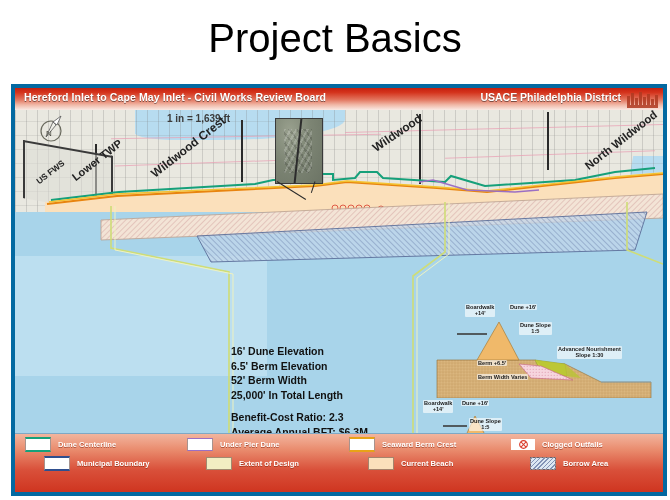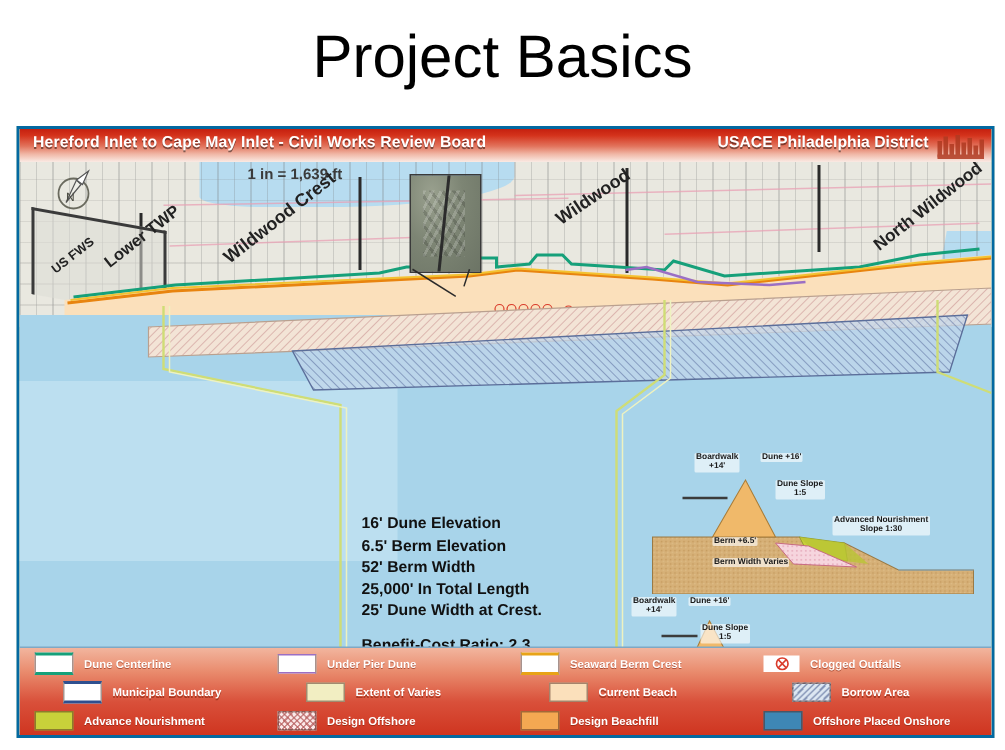--- a/index.html
+++ b/index.html
@@ -15,22 +15,22 @@
     position:absolute;left:0;top:16px;width:670px;
     text-align:center;
     font-size:40px;font-weight:400;color:#000;
     font-family:"Liberation Sans", sans-serif;
     letter-spacing:0px;
   }
 
   
   .figure{
     position:absolute;left:11px;top:84px;width:648px;height:404px;
-    border:2px solid #0369a1;
-    background:#fef9c3;
+    border:4px solid #0369a1;
+    background:#f0abfc;
     overflow:hidden;
   }
 
   
   .banner{
     position:absolute;left:0;top:0;width:100%;height:22px;
     background:linear-gradient(to bottom,#c6200f 0%,#d8391f 18%,#e8apply 40%,#efa896 62%,#f6d9cf 86%,#fdf4f0 100%);
     background:linear-gradient(to bottom,#c5200f 0%,#d4331c 20%,#e2735c 52%,#f0b7a6 76%,#faeae4 100%);
     border-bottom:1px solid #9a9a9a;
   }
@@ -143,21 +143,21 @@
     position:absolute;left:0;top:124px;width:648px;height:280px;
     background:#a8d4ea;
   }
   .ocean-pale{
     position:absolute;left:0;top:44px;width:252px;height:120px;
     background:#bcdff0;
   }
 
   
   .stats{
-    position:absolute;left:228px;top:256px;
+    position:absolute;left:216px;top:256px;
     color:#111;font-size:10.5px;font-weight:bold;line-height:14.6px;
     font-family:"Liberation Sans", sans-serif;
     white-space:nowrap;
   }
   .stats .gap{display:block;height:8px;}
 
   
   .xsec{
     position:absolute;
   }
@@ -331,21 +331,20 @@
         <path d="M434,36 L434,88 L402,112 L402,326" fill="none" stroke="#eef2c0" stroke-width="1"></path>
         <path d="M612,36 L612,84 L648,98" fill="none" stroke="#cfdd76" stroke-width="1.6"></path>
       </svg>
     </div>
 
     <div class="stats">
       <div>16' Dune Elevation</div>
       <div>6.5' Berm Elevation</div>
       <div>52' Berm Width</div>
       <div>25,000' In Total Length</div>
-      <div>25' Dune Width at Crest.</div>
       <span class="gap"></span>
       <div>Benefit-Cost Ratio:  2.3</div>
       <div>Average Annual BFT:  $6.3M</div>
       <div>Initial Construction:  $20.3M</div>
       <div>Total Construction:  $21.6M</div>
       <div>Nourishment Cycle:  4 years</div>
     </div>
 
     <div class="xsec xs-top">
       <svg viewBox="0 0 248 96" preserveAspectRatio="none" style="position:absolute;left:0;top:0;width:248px;height:96px;">
@@ -467,47 +466,29 @@
         </div>
       </div>
 
       <div class="legend-row" style="top:20px;padding-left:19px;">
         <div class="legend-item">
           <span class="swatch sw-municipal"></span>
           <span class="legend-text">Municipal Boundary</span>
         </div>
         <div class="legend-item">
           <span class="swatch sw-extent"></span>
-          <span class="legend-text">Extent of Varies</span>
+          <span class="legend-text">Extent of Design</span>
         </div>
         <div class="legend-item">
           <span class="swatch sw-current"></span>
           <span class="legend-text">Current Beach</span>
         </div>
         <div class="legend-item">
           <span class="swatch sw-borrow"></span>
           <span class="legend-text">Borrow Area</span>
         </div>
       </div>
 
-      <div class="legend-row" style="top:39px;">
-        <div class="legend-item">
-          <span class="swatch sw-advance"></span>
-          <span class="legend-text">Advance Nourishment</span>
-        </div>
-        <div class="legend-item">
-          <span class="swatch sw-design-off"></span>
-          <span class="legend-text">Design Offshore</span>
-        </div>
-        <div class="legend-item">
-          <span class="swatch sw-beachfill"></span>
-          <span class="legend-text">Design Beachfill</span>
-        </div>
-        <div class="legend-item">
-          <span class="swatch sw-offshore-onshore"></span>
-          <span class="legend-text">Offshore Placed Onshore</span>
-        </div>
-      </div>
 
     </div>
 
   </div>
 </div>
 
 </body></html>

